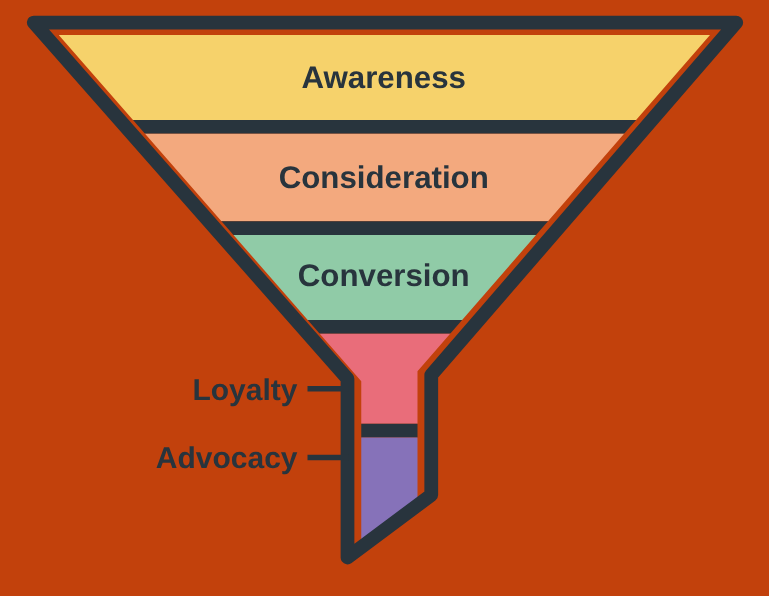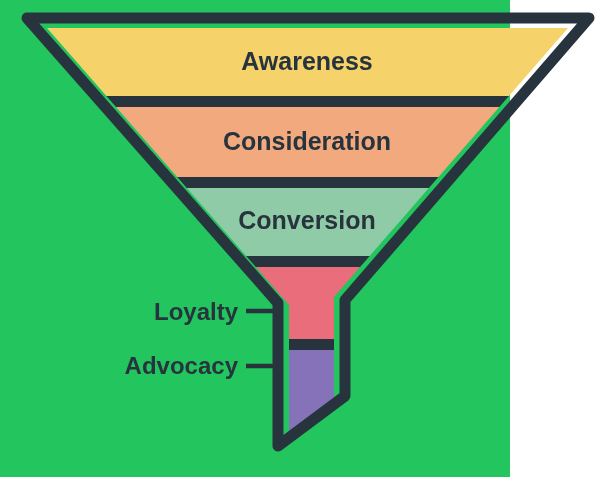--- a/index.html
+++ b/index.html
@@ -6,23 +6,23 @@
     margin: 0;
     padding: 0;
     background: #ffffff;
     width: 615px;
     height: 477px;
     overflow: hidden;
     font-family: "Liberation Sans", sans-serif;
   }
   .canvas {
     position: relative;
-    width: 510px;
+    width: 615px;
     height: 477px;
-    background: #22c55e;
+    background: #c2410c;
   }
   svg { display: block; }
   .stage-label-inside {
     font-family: "Liberation Sans", "DejaVu Sans", sans-serif;
     font-weight: 700;
     font-size: 25px;
     fill: #28343D;
   }
   .stage-label-outside {
     font-family: "Liberation Sans", "DejaVu Sans", sans-serif;

